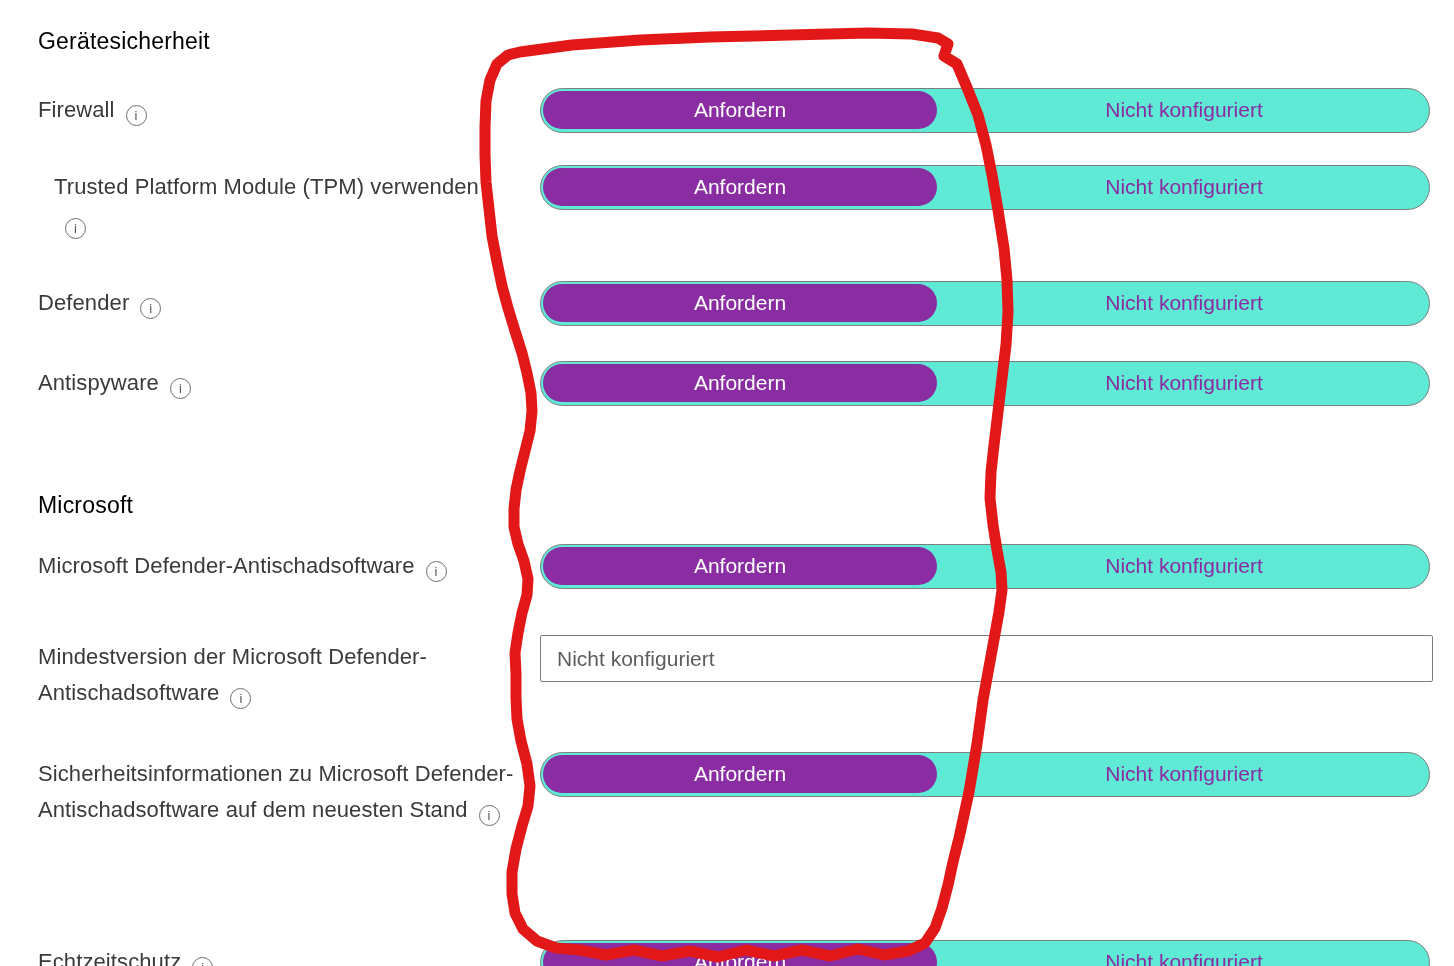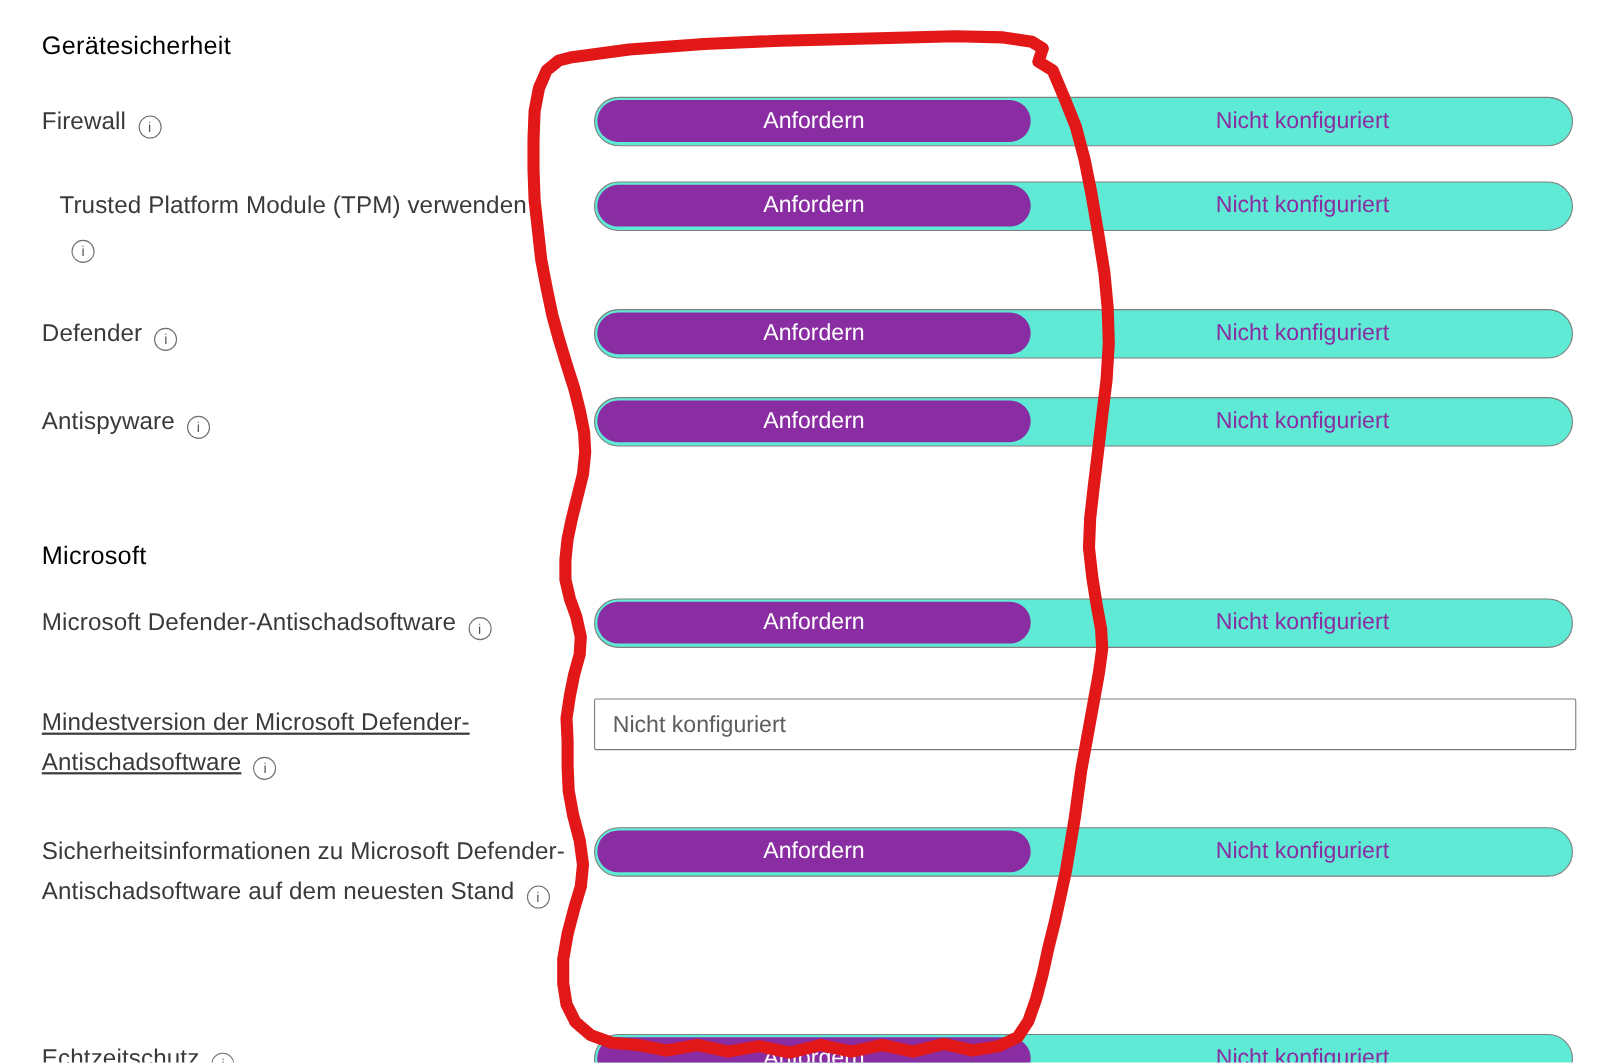--- a/index.html
+++ b/index.html
@@ -67,21 +67,21 @@
   }
   .text-input::placeholder { color: #5f5d5b; opacity: 1; }
 
   .annotation-svg {
     position: absolute; inset: 0; z-index: 9;
     pointer-events: none;
   }
 
   
   .w-tpm  { max-width: 430px; margin-left: 16px; }
-  .w-min  { max-width: 510px; text-decoration: underline; }
+  .w-min  { max-width: 510px; }
   .w-sich { max-width: 500px; }
 </style>
 </head>
 <body>
 
 <div class="stage">
 
   <div class="section-header" style="top:28px">Gerätesicherheit</div>
 
   <div class="row" style="top:88px; height:45px">

